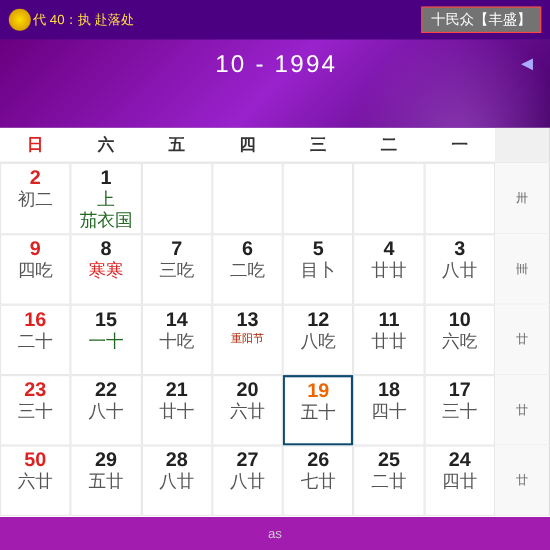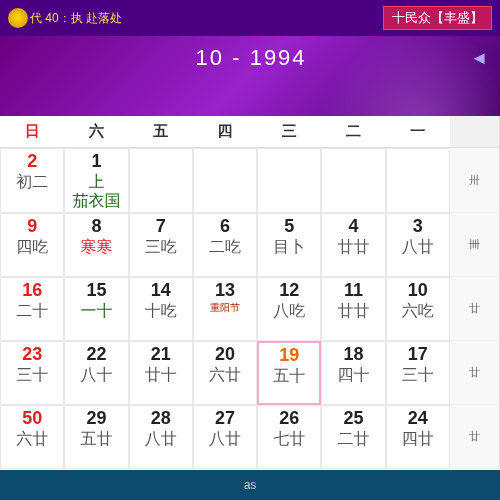--- a/index.html
+++ b/index.html
@@ -15,21 +15,21 @@
     .top-bar {
       display: flex;
       justify-content: space-between;
       align-items: center;
       padding: 4px 8px;
       background: #4a0080;
       height: 36px;
     }
 
     .top-bar-title {
-      background: #be185d;
+      background: #737373;
       color: white;
       font-size: 13px;
       padding: 2px 8px;
       border: 1px solid #ff4444;
     }
 
     .top-bar-right {
       display: flex;
       align-items: center;
       gap: 2px;
@@ -118,21 +118,21 @@
 
     .calendar-cell {
       border: 0.5px solid #e8e8e8;
       padding: 2px 4px;
       min-height: 64px;
       position: relative;
       text-align: center;
     }
 
     .calendar-cell.today {
-      border: 2px solid #f9a8d4;
+      border: 2px solid #0c4a6e;
     }
 
     .main-date {
       font-size: 18px;
       font-weight: bold;
       display: block;
       color: #222;
     }
 
     .main-date.red {
@@ -177,21 +177,21 @@
       position: absolute;
       top: -10px;
       right: -20px;
       width: 200px;
       height: 200px;
       background: radial-gradient(ellipse, rgba(180,100,220,0.5) 0%, transparent 70%);
       border-radius: 50%;
     }
 
     .bottom-bar {
-      background: #0c4a6e;
+      background: #a21caf;
       display: flex;
       align-items: center;
       justify-content: center;
       height: 30px;
       color: #ccc;
       font-size: 12px;
     }
 
     .empty-cell {
       min-height: 64px;

